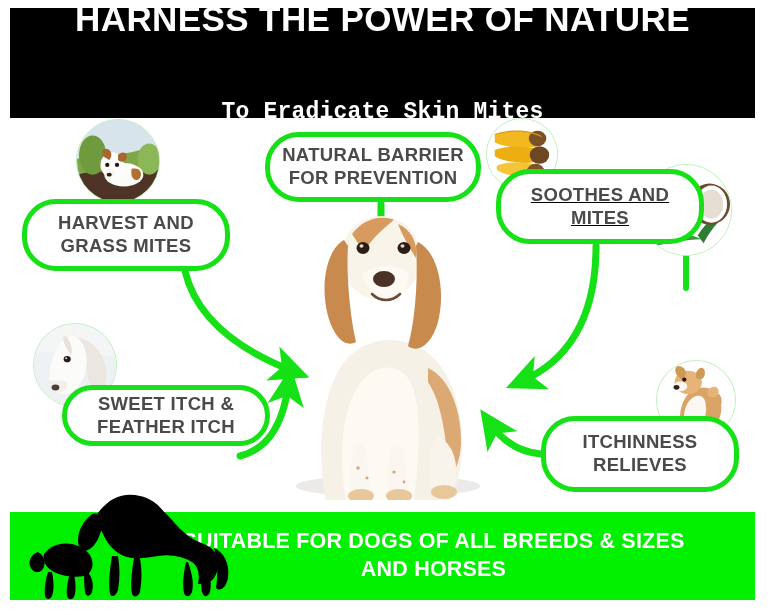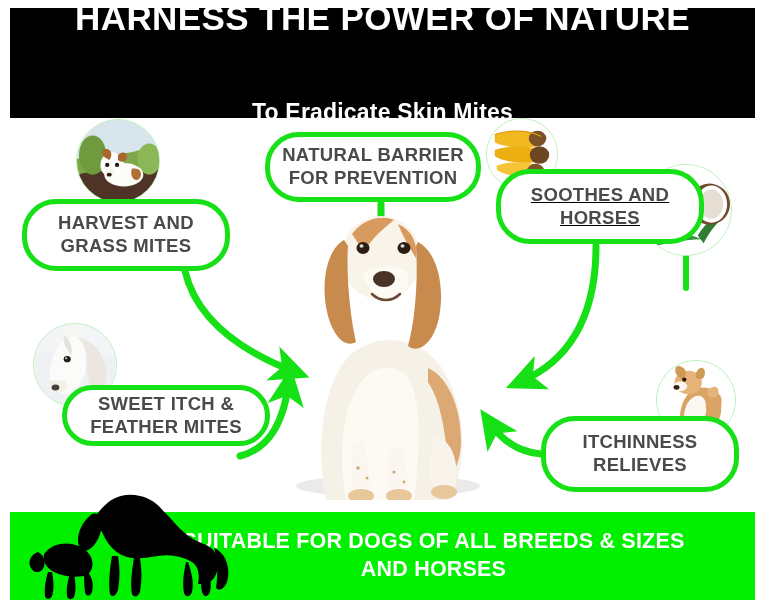--- a/index.html
+++ b/index.html
@@ -44,20 +44,21 @@
     white-space: nowrap;
   }
   .header-sub {
     color: #ffffff;
     font-size: 23px;
     font-weight: bold;
     letter-spacing: 0.2px;
     margin-top: 17px;
     text-align: center;
     white-space: nowrap;
+    font-family: Liberation Mono, monospace;
   }
 
   
   .stage {
     position: absolute;
     left: 0;
     top: 118px;
     width: 768px;
     height: 394px;
   }
@@ -359,28 +360,28 @@
     <div class="callout" id="callout-barrier">
       <div class="callout-text">
         <div>NATURAL BARRIER</div>
         <div>FOR PREVENTION</div>
       </div>
     </div>
 
     <div class="callout" id="callout-soothes">
       <div class="callout-text">
         <div>SOOTHES AND</div>
-        <div>HORSES</div>
+        <div>MITES</div>
       </div>
     </div>
 
     <div class="callout" id="callout-sweet-itch">
       <div class="callout-text">
         <div>SWEET ITCH &amp;</div>
-        <div>FEATHER MITES</div>
+        <div>FEATHER ITCH</div>
       </div>
     </div>
 
     <div class="callout" id="callout-relieves">
       <div class="callout-text">
         <div>ITCHINNESS</div>
         <div>RELIEVES</div>
       </div>
     </div>
 

